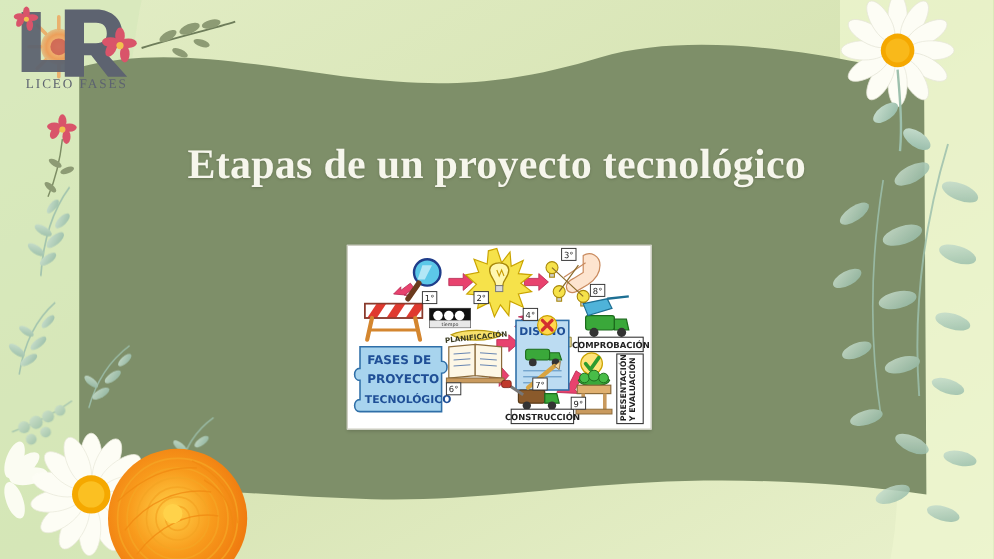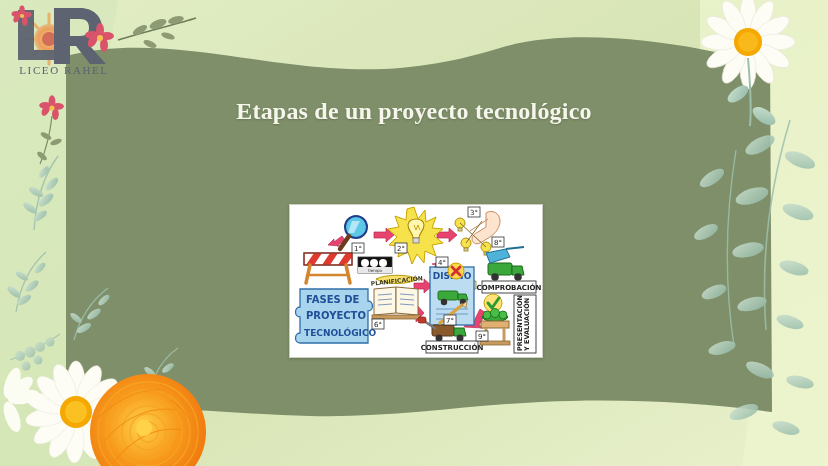--- a/index.html
+++ b/index.html
@@ -26,25 +26,25 @@
   .logo-text{
     position:absolute;left:2px;top:58px;width:116px;
     text-align:center;
     font-family:"Liberation Serif", serif;
     font-size:11px;letter-spacing:1.6px;
     color:#5d6370;font-weight:400;
     white-space:nowrap;
   }
   
   .title{
-    position:absolute;left:0;top:82px;width:828px;
+    position:absolute;left:0;top:94px;width:828px;
     text-align:center;
     font-family:"Liberation Serif", serif;
     font-weight:bold;
-    font-size:24px;
+    font-size:35px;
     color:#f6f6ec;
     letter-spacing:0.2px;
     text-shadow:0 1px 2px rgba(60,70,45,.35);
   }
   
   .figure{
     position:absolute;left:289px;top:204px;width:252px;height:152px;
     background:#ffffff;
     border:1px solid #cfcfc4;
     box-shadow:0 1px 3px rgba(0,0,0,.18);
@@ -112,21 +112,21 @@
           <line x1="56" y1="22" x2="63" y2="15"></line>
         </g>
         <circle cx="45" cy="33" r="7" fill="#c9483f" opacity="0.85"></circle>
       </g>
 
       <path d="M14,4 L30,4 L30,44 L52,44 L52,54 L14,54 Z" fill="#5d6370" opacity="0.95"></path>
 
       <path d="M50,2 L76,2 C90,2 98,11 98,22 C98,30 93,36 85,39 L102,58 L86,58 L72,40 L66,40 L66,58 L50,58 Z
                M66,13 L66,30 L76,30 C82,30 85,27 85,22 C85,16 82,13 76,13 Z" fill="#5d6370"></path>
     </svg>
-    <div class="logo-text">LICEO RAHEL</div>
+    <div class="logo-text">LICEO FASES</div>
   </div>
 
   <h1 class="title">Etapas de un proyecto tecnológico</h1>
 
   <div class="figure">
     <svg viewBox="0 0 252 152" xmlns="http://www.w3.org/2000/svg">
       <rect x="0" y="0" width="252" height="152" fill="#ffffff"></rect>
 
       <g fill="#e8426e" stroke="#b82a52" stroke-width="0.7">
 

